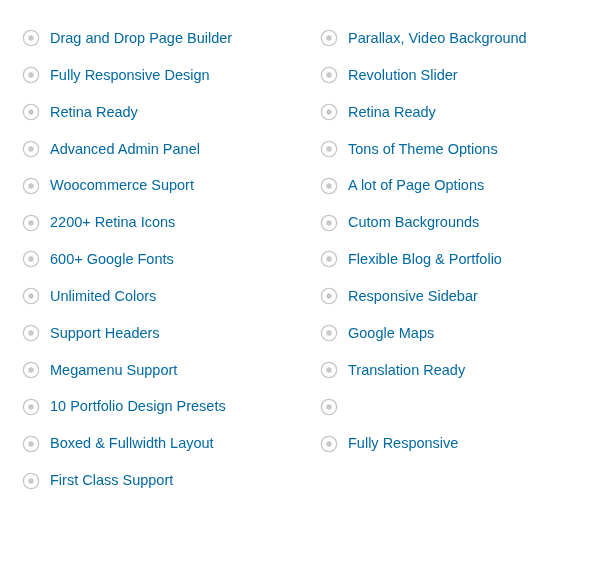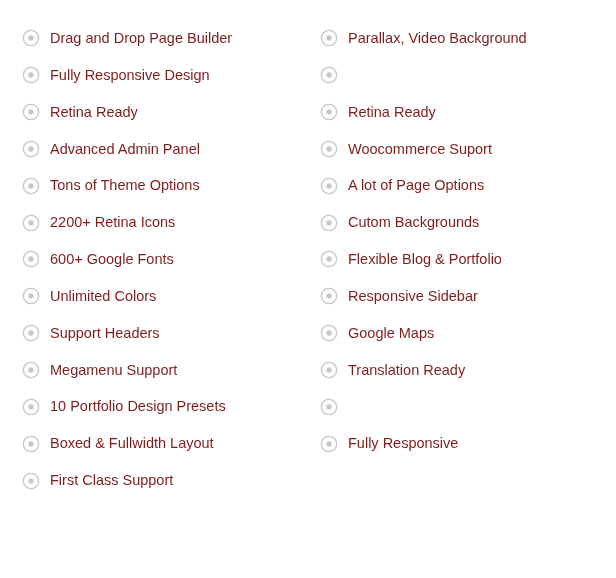--- a/index.html
+++ b/index.html
@@ -38,21 +38,21 @@
       justify-content: center;
     }
 
     .feature-icon svg {
       width: 18px;
       height: 18px;
     }
 
     .feature-label {
       font-size: 14.5px;
-      color: #7f1d1d;
+      color: #0369a1;
       font-weight: 400;
       line-height: 1.3;
     }
   </style>
 </head>
 <body>
 
 <div class="features-grid">
 <div class="feature-item">
         <span class="feature-icon">
@@ -81,20 +81,21 @@
   </span>
         <span class="feature-label">Fully Responsive Design</span>
       </div>
     <div class="feature-item">
         <span class="feature-icon">
     <svg viewBox="0 0 20 20" fill="none" xmlns="http://www.w3.org/2000/svg">
       <circle cx="10" cy="10" r="8.5" stroke="#c8c8c8" stroke-width="1.5"></circle>
       <circle cx="10" cy="10" r="3" fill="#c8c8c8"></circle>
     </svg>
   </span>
+        <span class="feature-label">Revolution Slider</span>
       </div>
     <div class="feature-item">
         <span class="feature-icon">
     <svg viewBox="0 0 20 20" fill="none" xmlns="http://www.w3.org/2000/svg">
       <circle cx="10" cy="10" r="8.5" stroke="#c8c8c8" stroke-width="1.5"></circle>
       <circle cx="10" cy="10" r="3" fill="#c8c8c8"></circle>
     </svg>
   </span>
         <span class="feature-label">Retina Ready</span>
       </div>
@@ -116,38 +117,38 @@
   </span>
         <span class="feature-label">Advanced Admin Panel</span>
       </div>
     <div class="feature-item">
         <span class="feature-icon">
     <svg viewBox="0 0 20 20" fill="none" xmlns="http://www.w3.org/2000/svg">
       <circle cx="10" cy="10" r="8.5" stroke="#c8c8c8" stroke-width="1.5"></circle>
       <circle cx="10" cy="10" r="3" fill="#c8c8c8"></circle>
     </svg>
   </span>
+        <span class="feature-label">Tons of Theme Options</span>
+      </div>
+    <div class="feature-item">
+        <span class="feature-icon">
+    <svg viewBox="0 0 20 20" fill="none" xmlns="http://www.w3.org/2000/svg">
+      <circle cx="10" cy="10" r="8.5" stroke="#c8c8c8" stroke-width="1.5"></circle>
+      <circle cx="10" cy="10" r="3" fill="#c8c8c8"></circle>
+    </svg>
+  </span>
         <span class="feature-label">Woocommerce Suport</span>
       </div>
     <div class="feature-item">
         <span class="feature-icon">
     <svg viewBox="0 0 20 20" fill="none" xmlns="http://www.w3.org/2000/svg">
       <circle cx="10" cy="10" r="8.5" stroke="#c8c8c8" stroke-width="1.5"></circle>
       <circle cx="10" cy="10" r="3" fill="#c8c8c8"></circle>
     </svg>
   </span>
-        <span class="feature-label">Tons of Theme Options</span>
-      </div>
-    <div class="feature-item">
-        <span class="feature-icon">
-    <svg viewBox="0 0 20 20" fill="none" xmlns="http://www.w3.org/2000/svg">
-      <circle cx="10" cy="10" r="8.5" stroke="#c8c8c8" stroke-width="1.5"></circle>
-      <circle cx="10" cy="10" r="3" fill="#c8c8c8"></circle>
-    </svg>
-  </span>
         <span class="feature-label">A lot of Page Options</span>
       </div>
     <div class="feature-item">
         <span class="feature-icon">
     <svg viewBox="0 0 20 20" fill="none" xmlns="http://www.w3.org/2000/svg">
       <circle cx="10" cy="10" r="8.5" stroke="#c8c8c8" stroke-width="1.5"></circle>
       <circle cx="10" cy="10" r="3" fill="#c8c8c8"></circle>
     </svg>
   </span>
         <span class="feature-label">2200+ Retina Icons</span>

